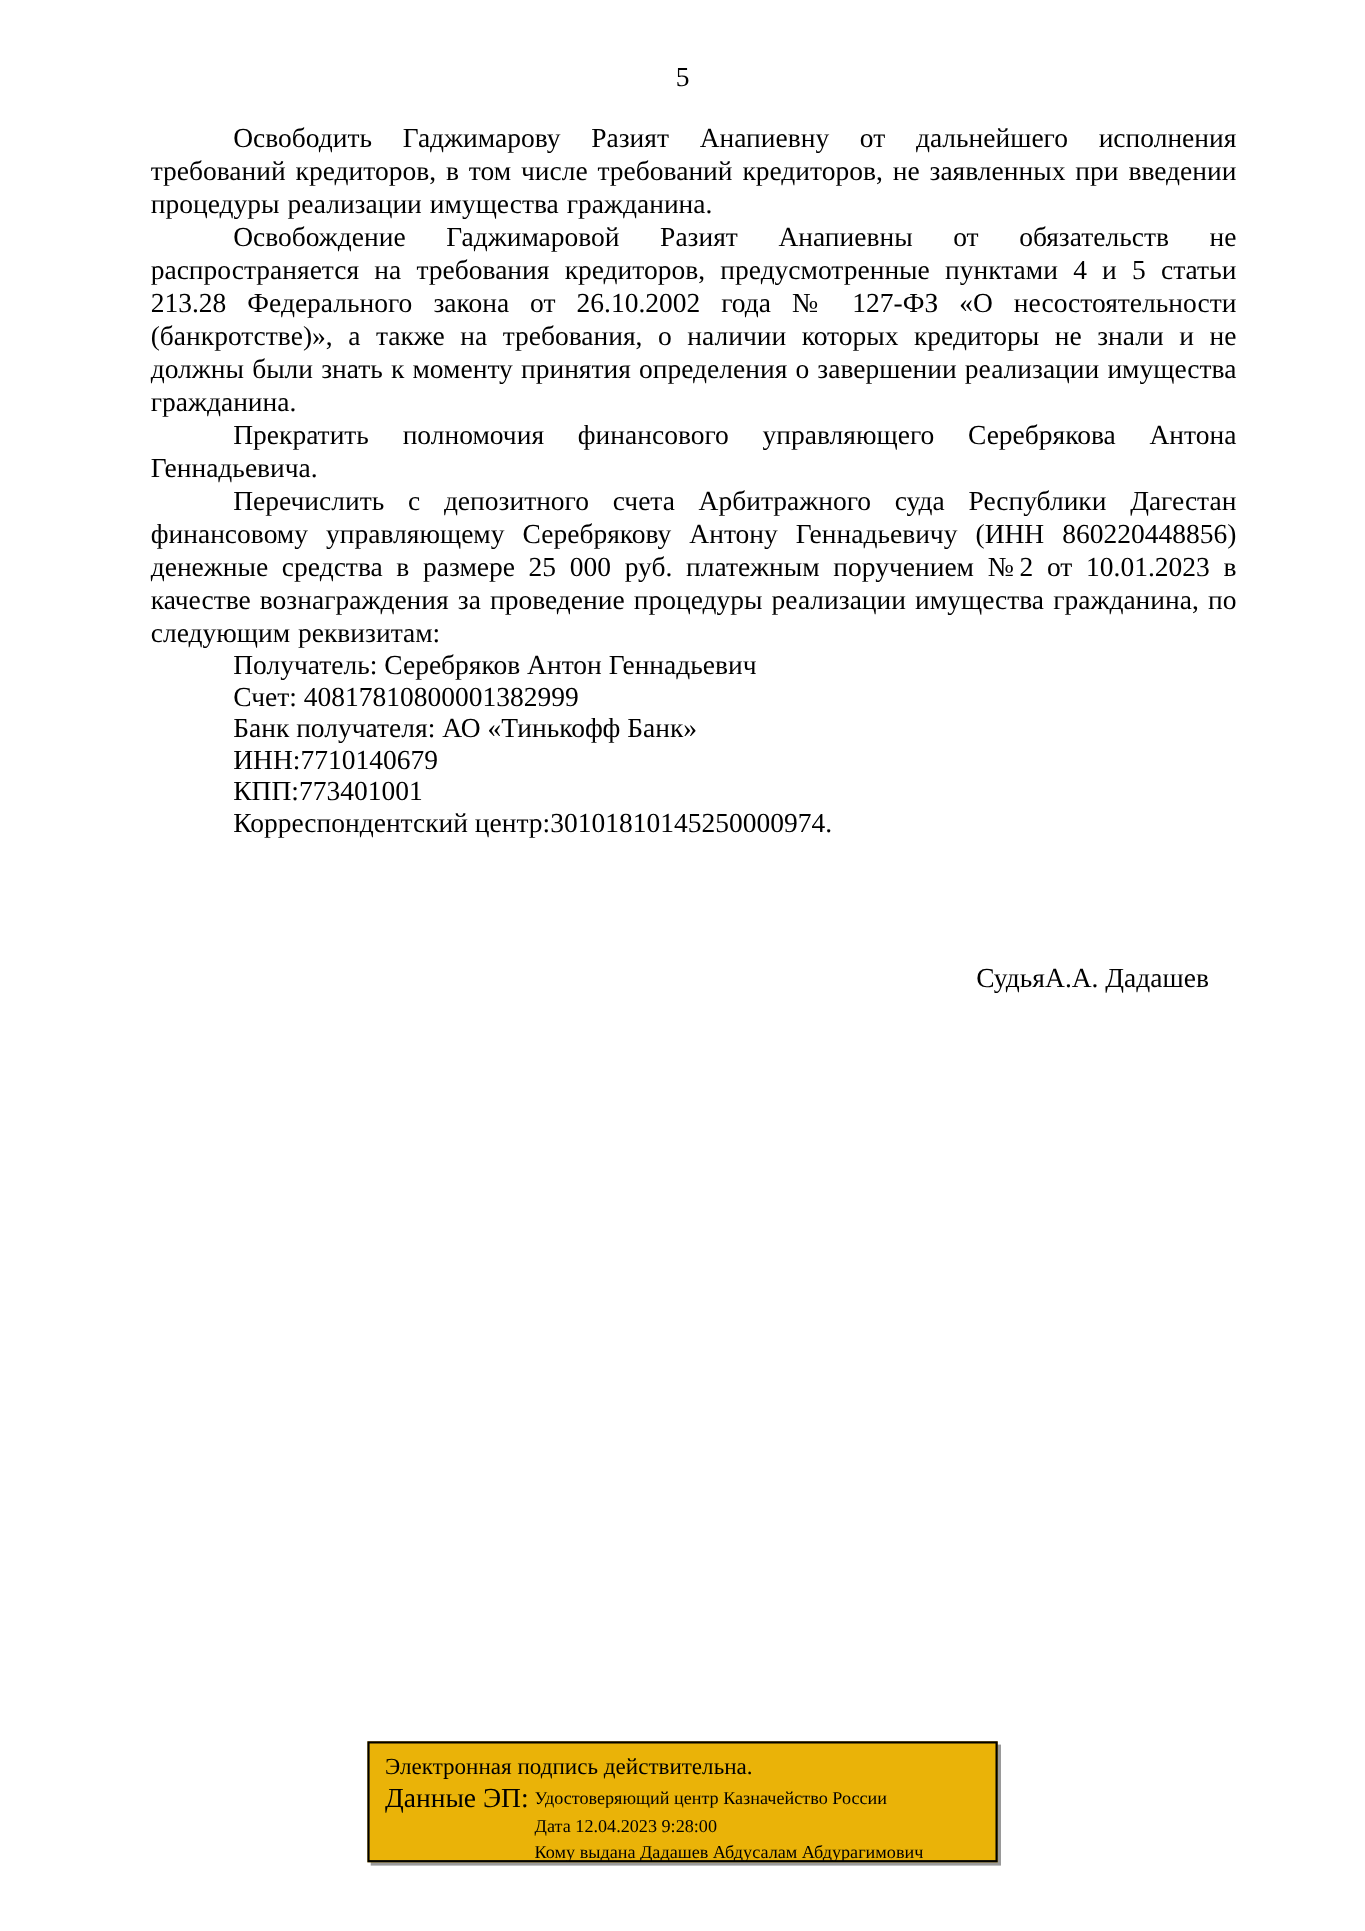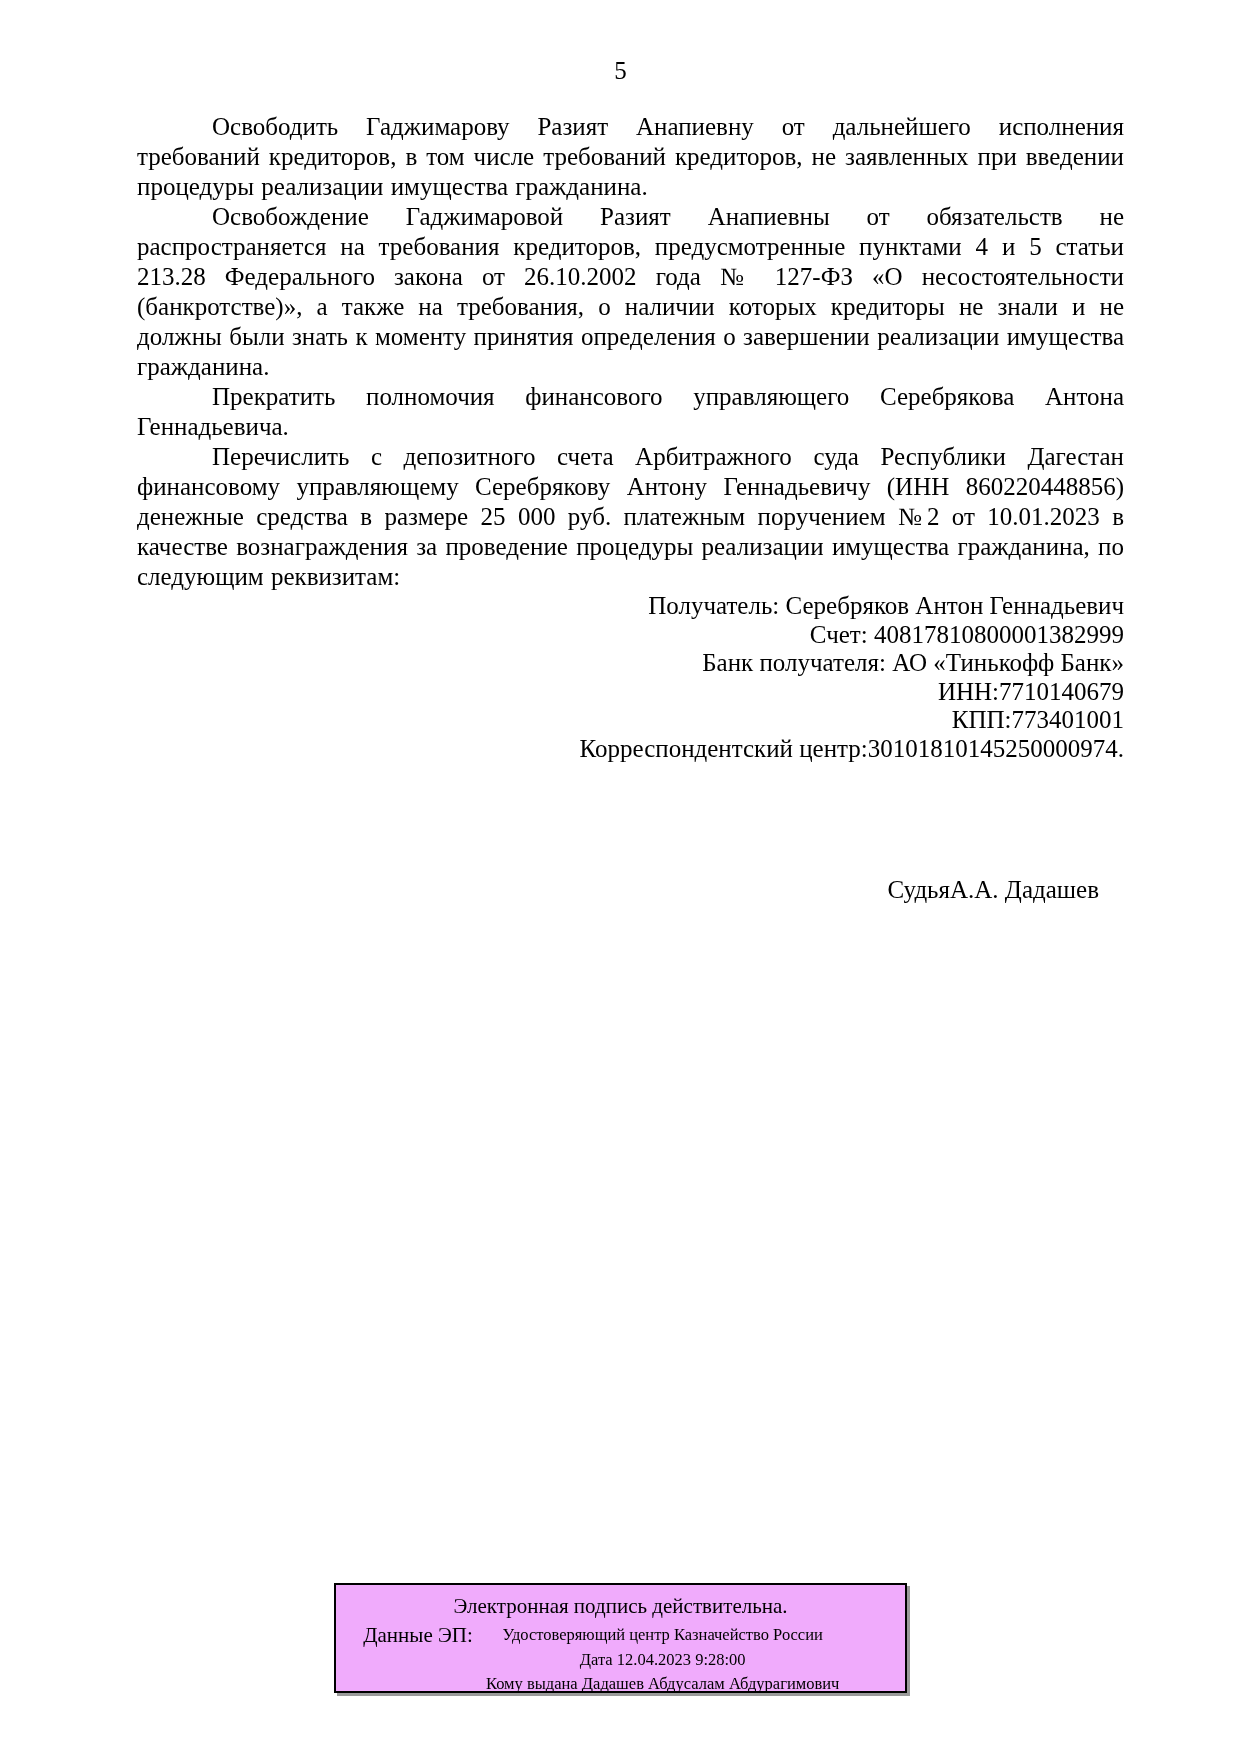--- a/index.html
+++ b/index.html
@@ -39,56 +39,55 @@
     text-indent: 75px;
     word-spacing: 1px;
   }
   .requisites {
     margin: 0;
   }
   .req-line {
     font-size: 25px;
     line-height: 28.5px;
     padding-left: 75px;
-    text-align: right;
+    text-align: left;
   }
   .signature-row {
     margin-top: 112px;
     display: flex;
     justify-content: flex-end;
     align-items: baseline;
     font-size: 25px;
     line-height: 30px;
     padding-left: 75px;
     padding-right: 25px;
   }
   .stamp-box {
     position: absolute;
     left: 334px;
     top: 1583px;
     width: 573px;
     height: 110px;
     box-sizing: border-box;
     border: 2px solid #000000;
     box-shadow: 3px 3px 0 #9a9a9a;
-    background: #f0abfc;
+    background: #eab308;
     padding: 8px 14px 6px 14px;
-    text-align: center;
   }
   .stamp-valid {
     font-size: 21px;
     line-height: 27px;
   }
   .stamp-row {
     display: flex;
     align-items: flex-start;
     margin-top: 3px;
   }
   .stamp-label {
-    font-size: 21px;
+    font-size: 25px;
     line-height: 25px;
     width: 136px;
     flex: 0 0 136px;
   }
   .stamp-details {
     font-size: 16.5px;
     line-height: 24.5px;
   }
   .stamp-details div {
     white-space: nowrap;

